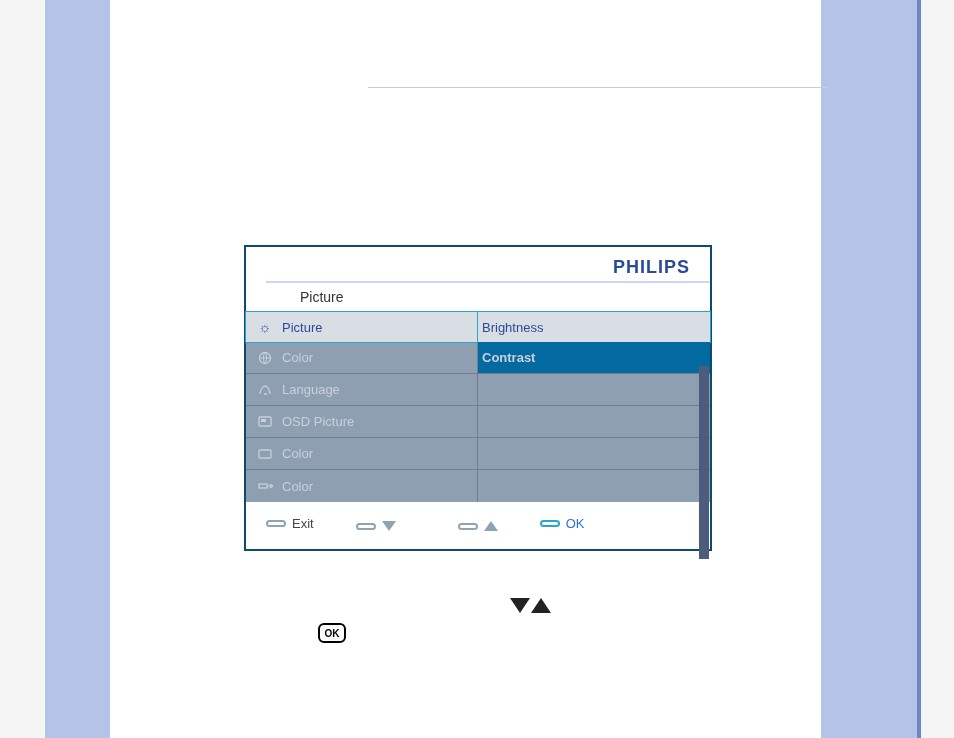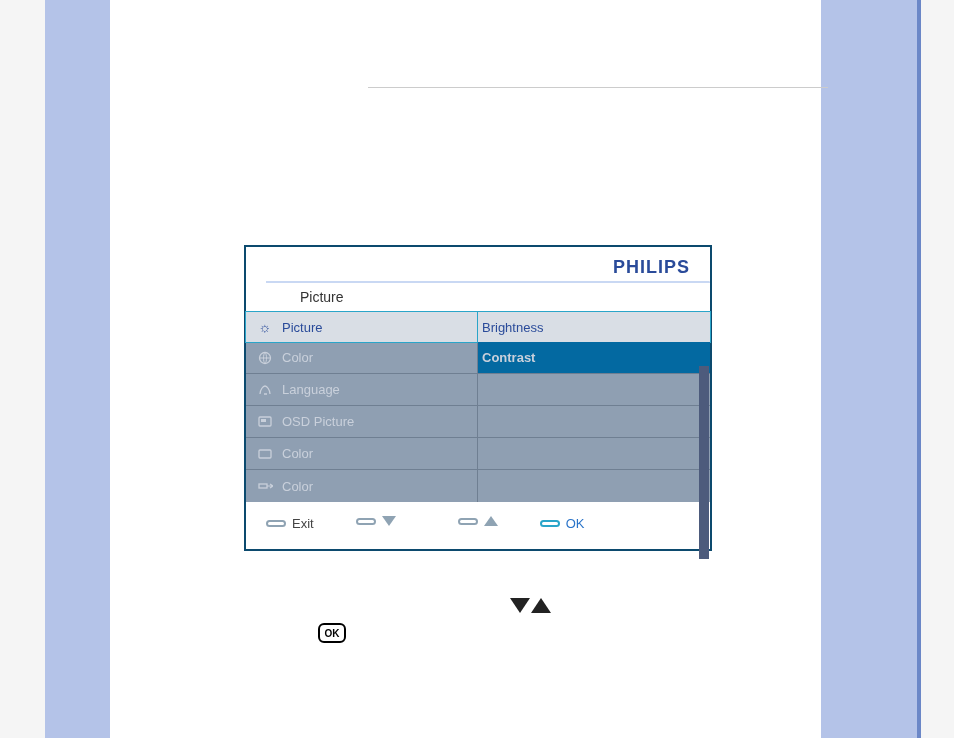--- a/index.html
+++ b/index.html
@@ -123,21 +123,21 @@
     .right-bar {
       position: absolute;
       right: 1px;
       top: 119px;
       width: 10px;
       height: 193px;
       background: #4d5b7c;
     }
     .bottom-bar {
       display: flex;
-      align-items: flex-start;
+      align-items: flex-end;
       padding: 14px 20px 18px 20px;
       background: #fff;
       font-size: 13px;
       color: #444;
       gap: 12px;
     }
     .pill {
       display: inline-block;
       width: 20px;
       height: 7px;

